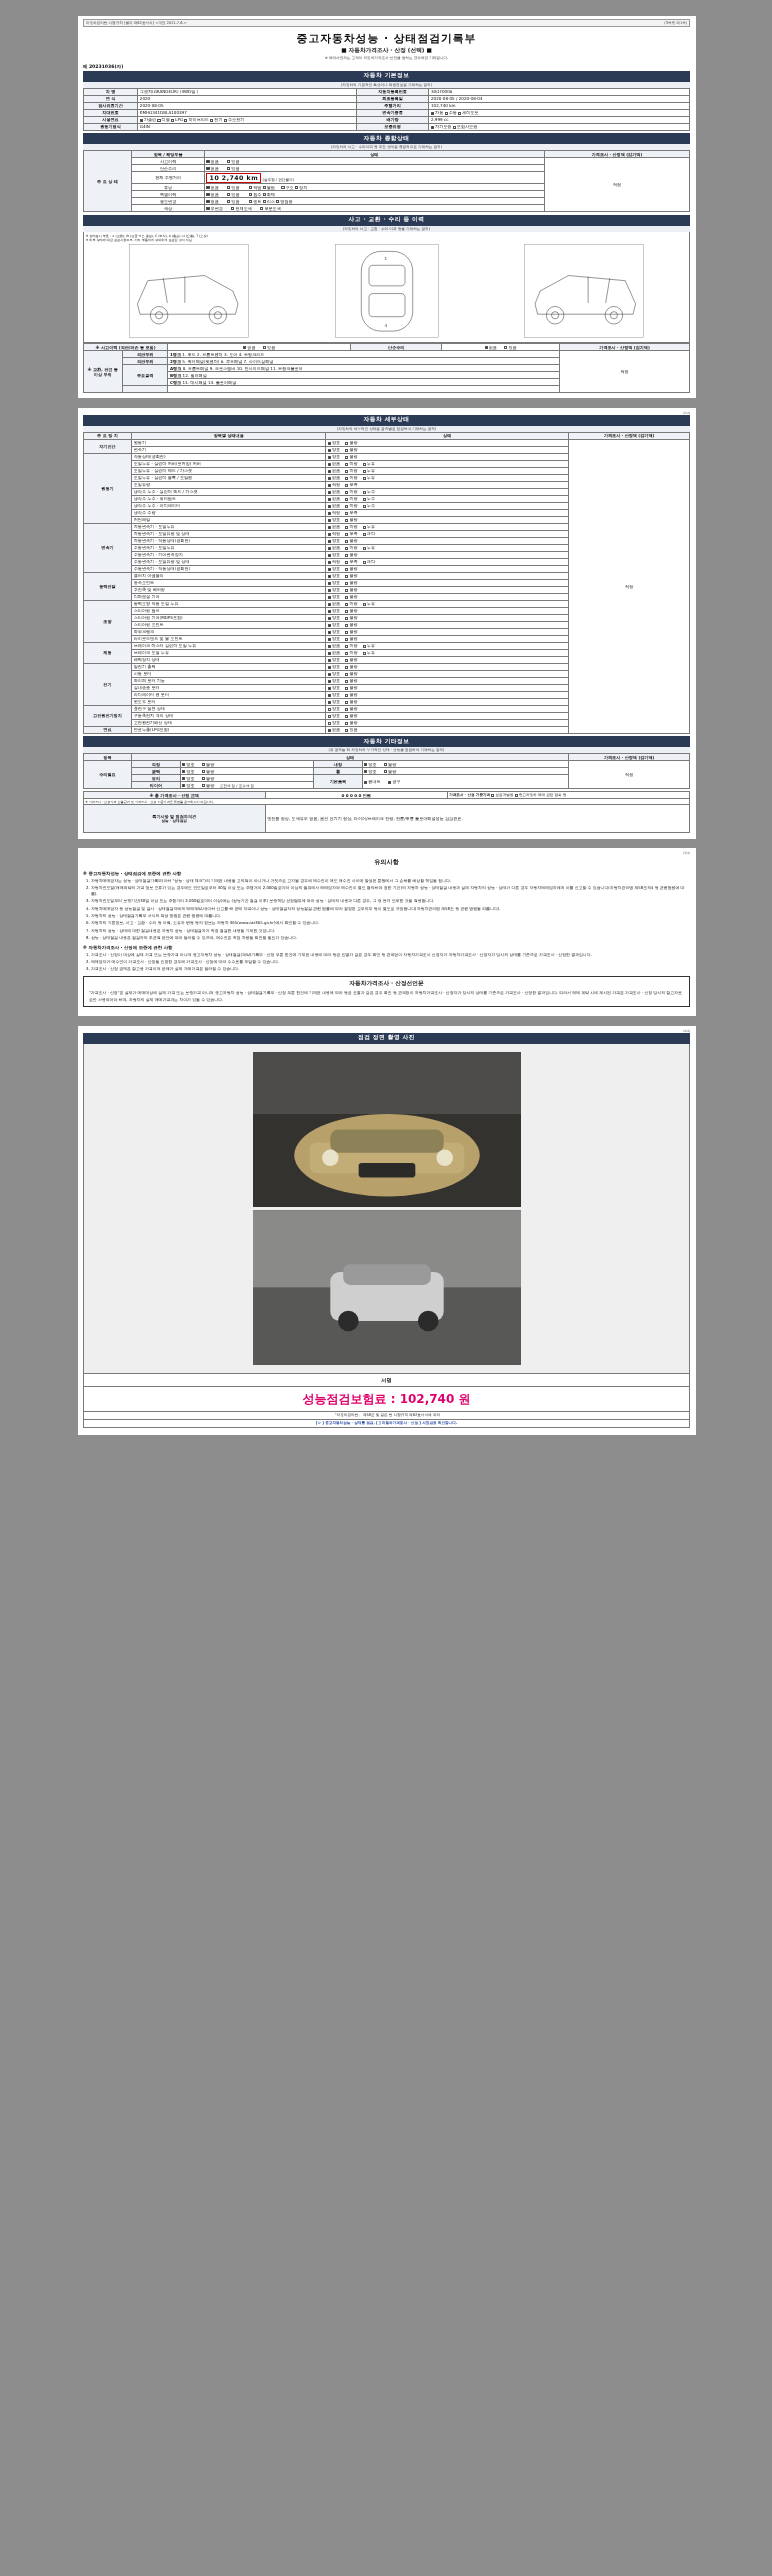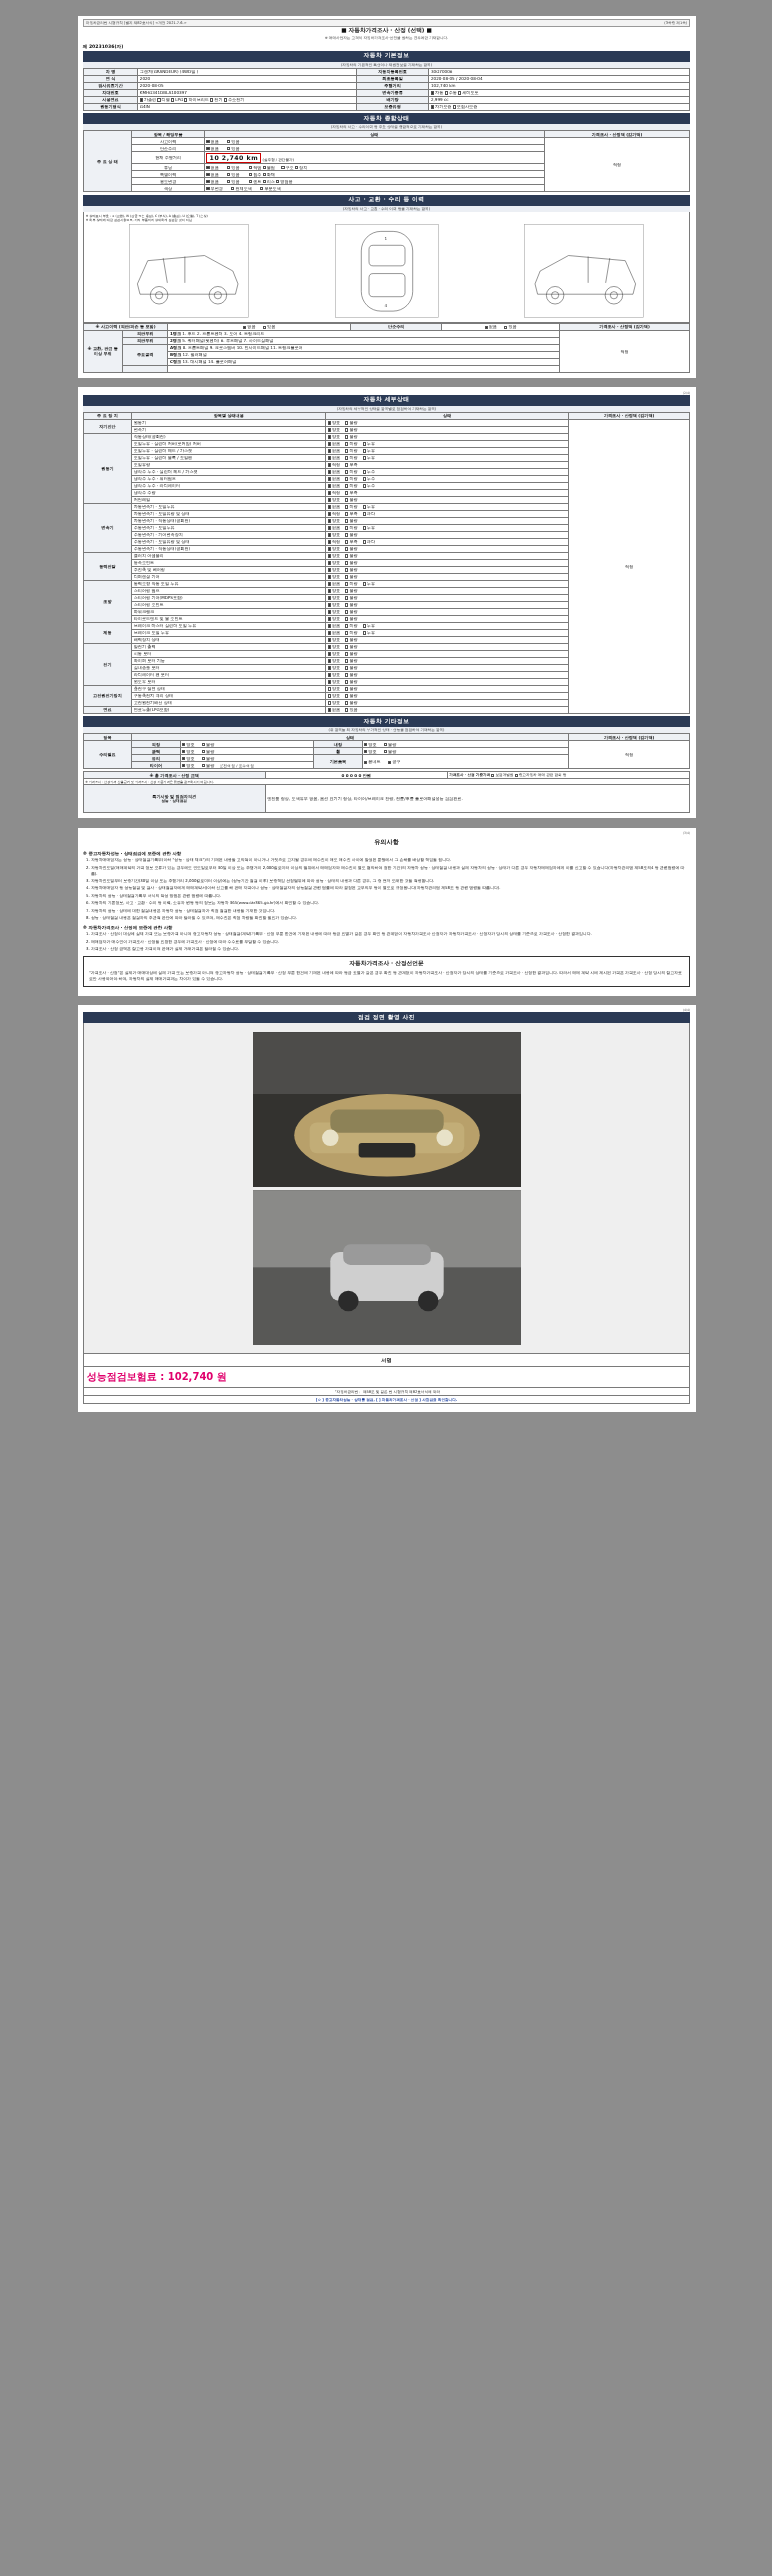--- a/index.html
+++ b/index.html
@@ -49,35 +49,36 @@
   .notice li { font-size:3.9px; line-height:1.5; margin-bottom:1.5px; }
   .notice .hd { font-weight:bold; font-size:4.4px; margin:4.1px 0 1.5px; }
   .declbox { border:1px solid #333; padding:3.1px 5.2px; margin:4.1px 0; }
   .declbox .t { text-align:center; font-weight:bold; font-size:5.7px; margin-bottom:2.1px; }
   .declbox .c2 { font-size:3.9px; line-height:1.6; }
   .photo-sec .sec-title { margin-bottom:0; }
   .photos { border:0.5px solid #7a7a7a; border-top:none; padding:5.2px; background:#efefef;}
   .photo { width:268px; height:155px; margin:3.1px auto; background:#2a2a2a; position:relative; overflow:hidden;}
   .sign-row { display:flex; border:0.5px solid #7a7a7a; border-top:none;}
   .sign-row .l { flex:1; text-align:center; padding:2.6px; font-weight:bold; font-size:5.2px;}
-  .fee { text-align:left; color:#e0006c; font-weight:bold; font-size:10px; padding:3.1px; border:0.5px solid #7a7a7a; border-top:none;}
+  .fee { text-align:center; color:#e0006c; font-weight:bold; font-size:12px; padding:3.1px; border:0.5px solid #7a7a7a; border-top:none;}
   .footline { text-align:center; font-size:3.6px; padding:1.5px; border:0.5px solid #7a7a7a; border-top:none; }
   .footline .blue { color:#1a3fa0; font-weight:bold; }
   .pagemark { font-size:3.1px; color:#666; text-align:right; }
   .redbox { border:0.5px solid #c00; padding:0.5px 2.1px; display:inline-block; }
 </style>
 </head>
 <body>
 
 <div class="page" id="p1">
   <div class="topbar">
     <span>자동차관리법 시행규칙 [별지 제82호서식] &lt;개정 2021.7.6.&gt;</span>
     <span class="r">(3쪽중 제1쪽)</span>
   </div>
 
+  <div class="doc-title">중고자동차성능 · 상태점검기록부</div>
   <div class="doc-sub">■ 자동차가격조사 · 산정 (선택) ■</div>
   <div class="doc-note">※ 매매사업자는 고객이 자동차가격조사·산정을 원하는 경우에만 기재합니다.</div>
   <div class="docno">
     <span>제</span>
     <span>20231036(자)</span>
   </div>
 
   <div class="sec-title">자동차 기본정보</div>
   <div class="sec-sub">(자동차의 기본적인 특성이나 제원정보를 기재하는 항목)</div>
   <table>

